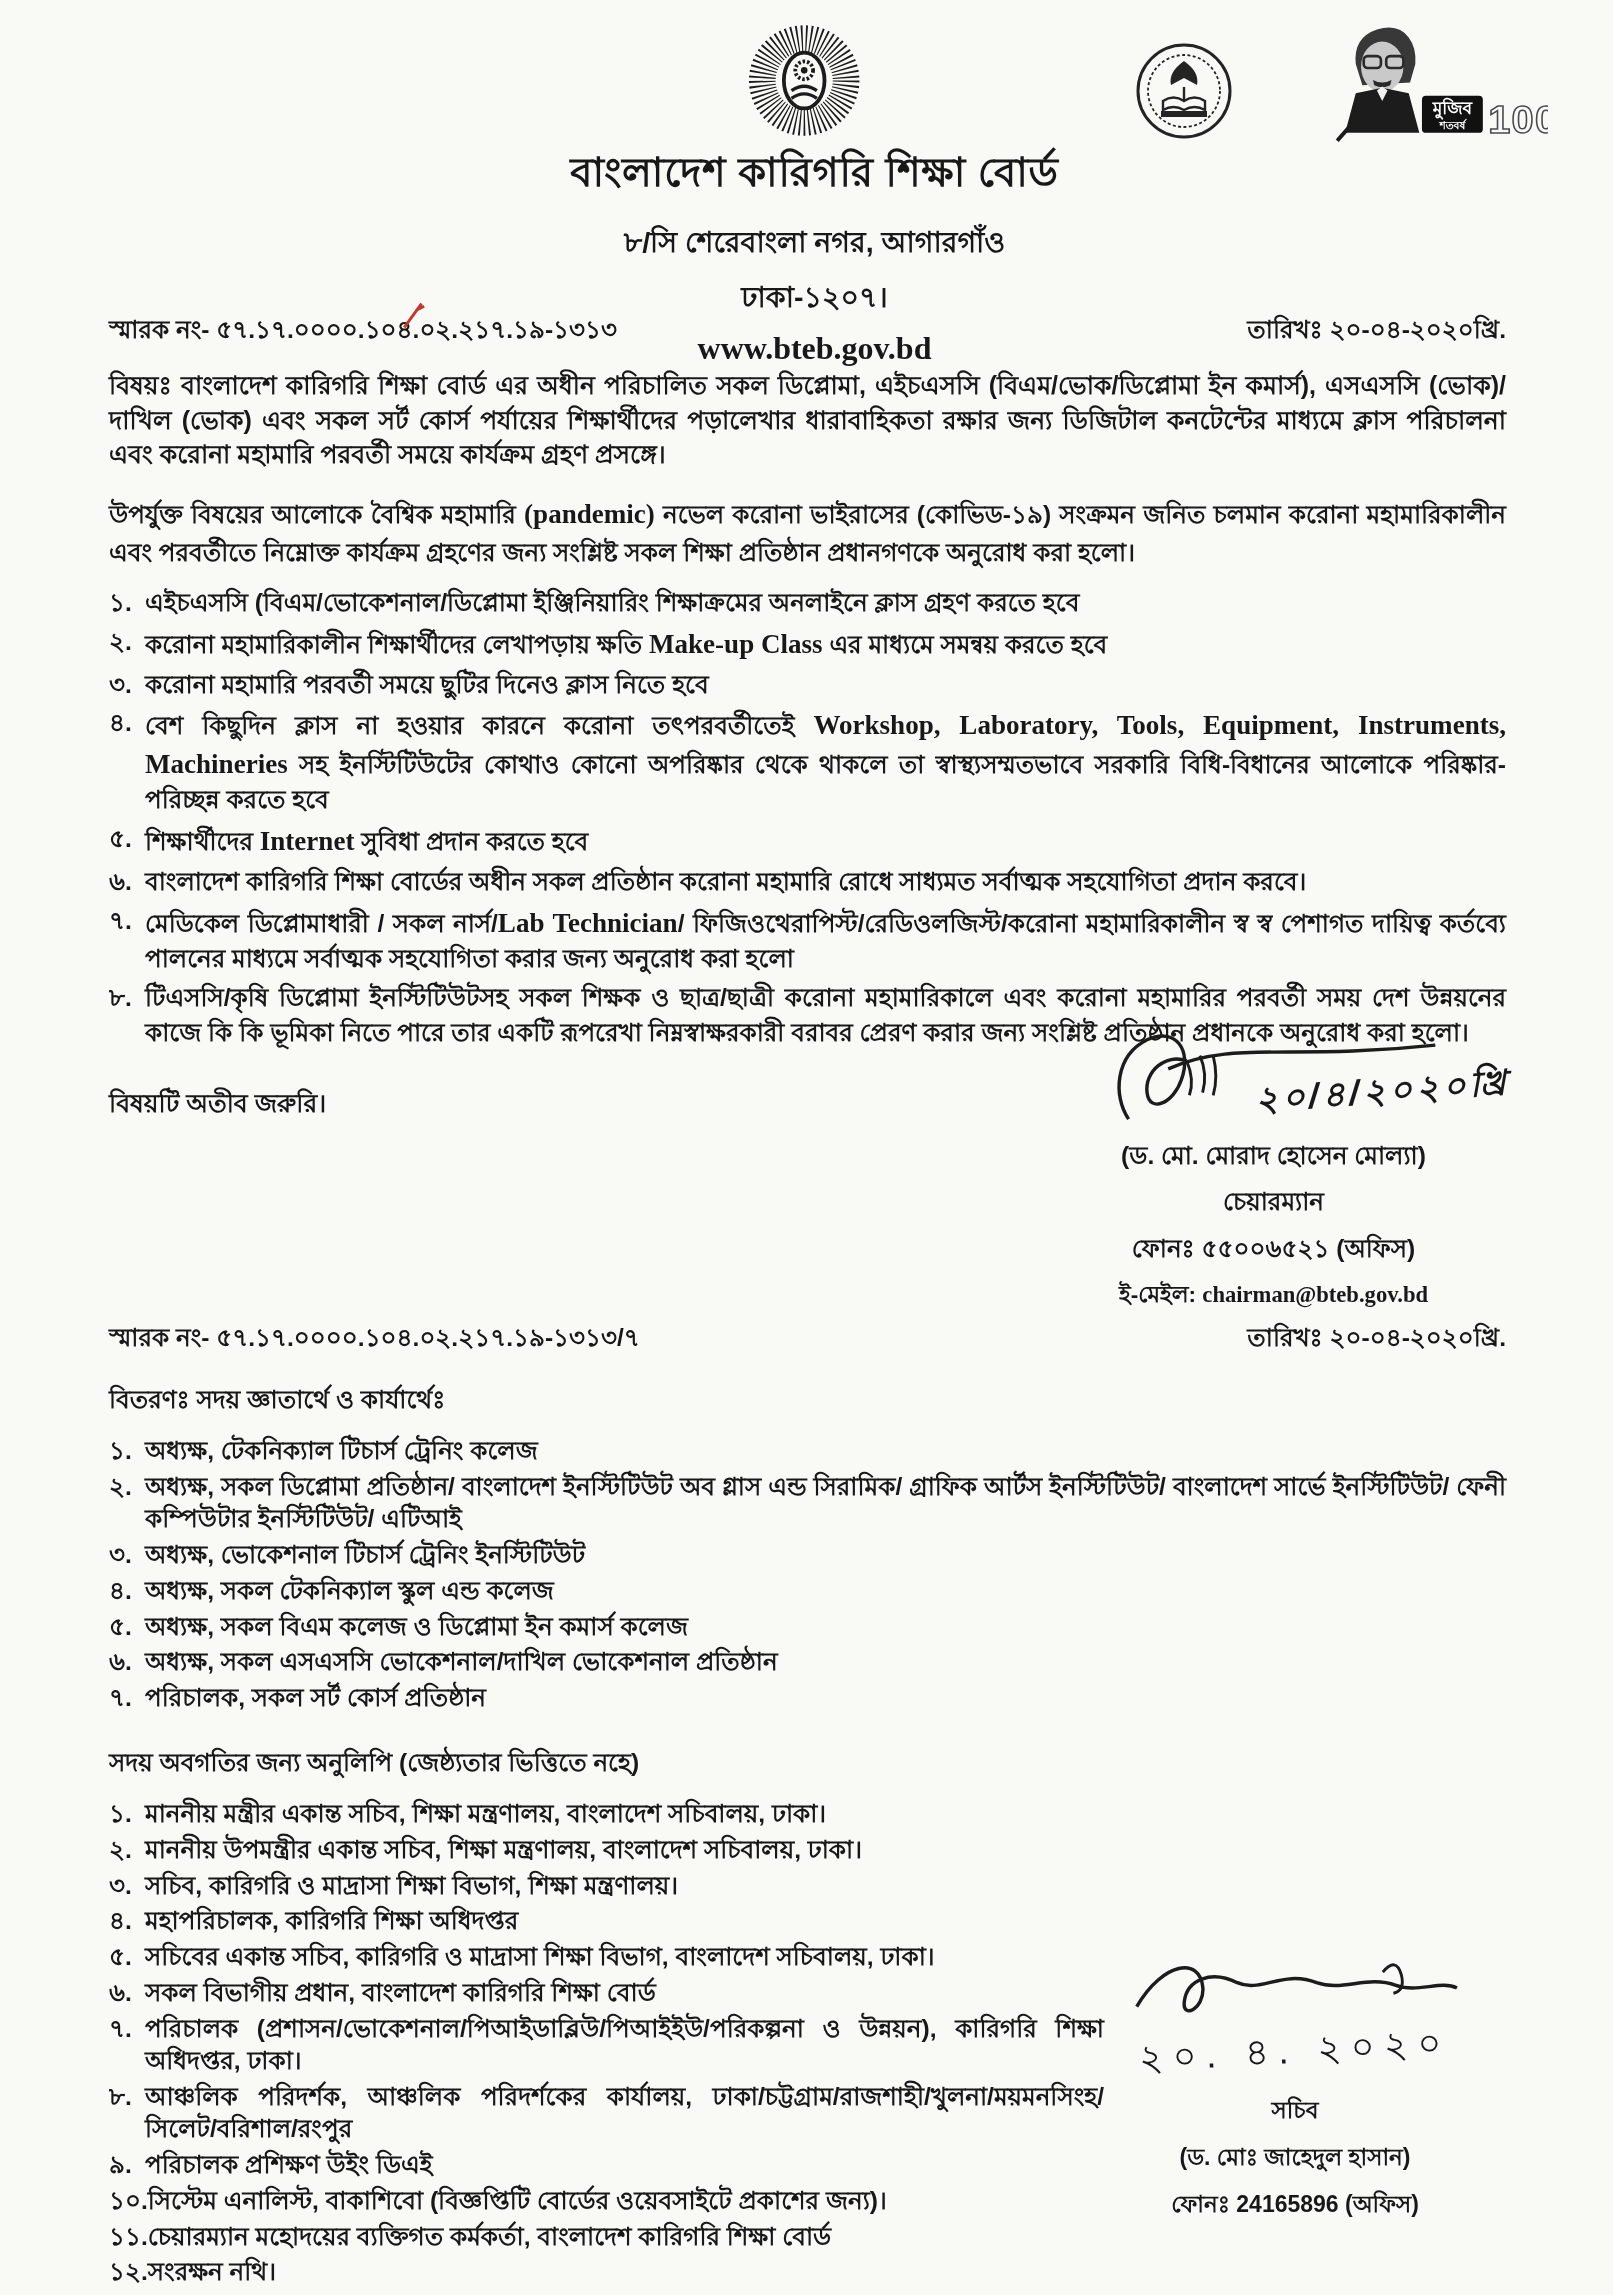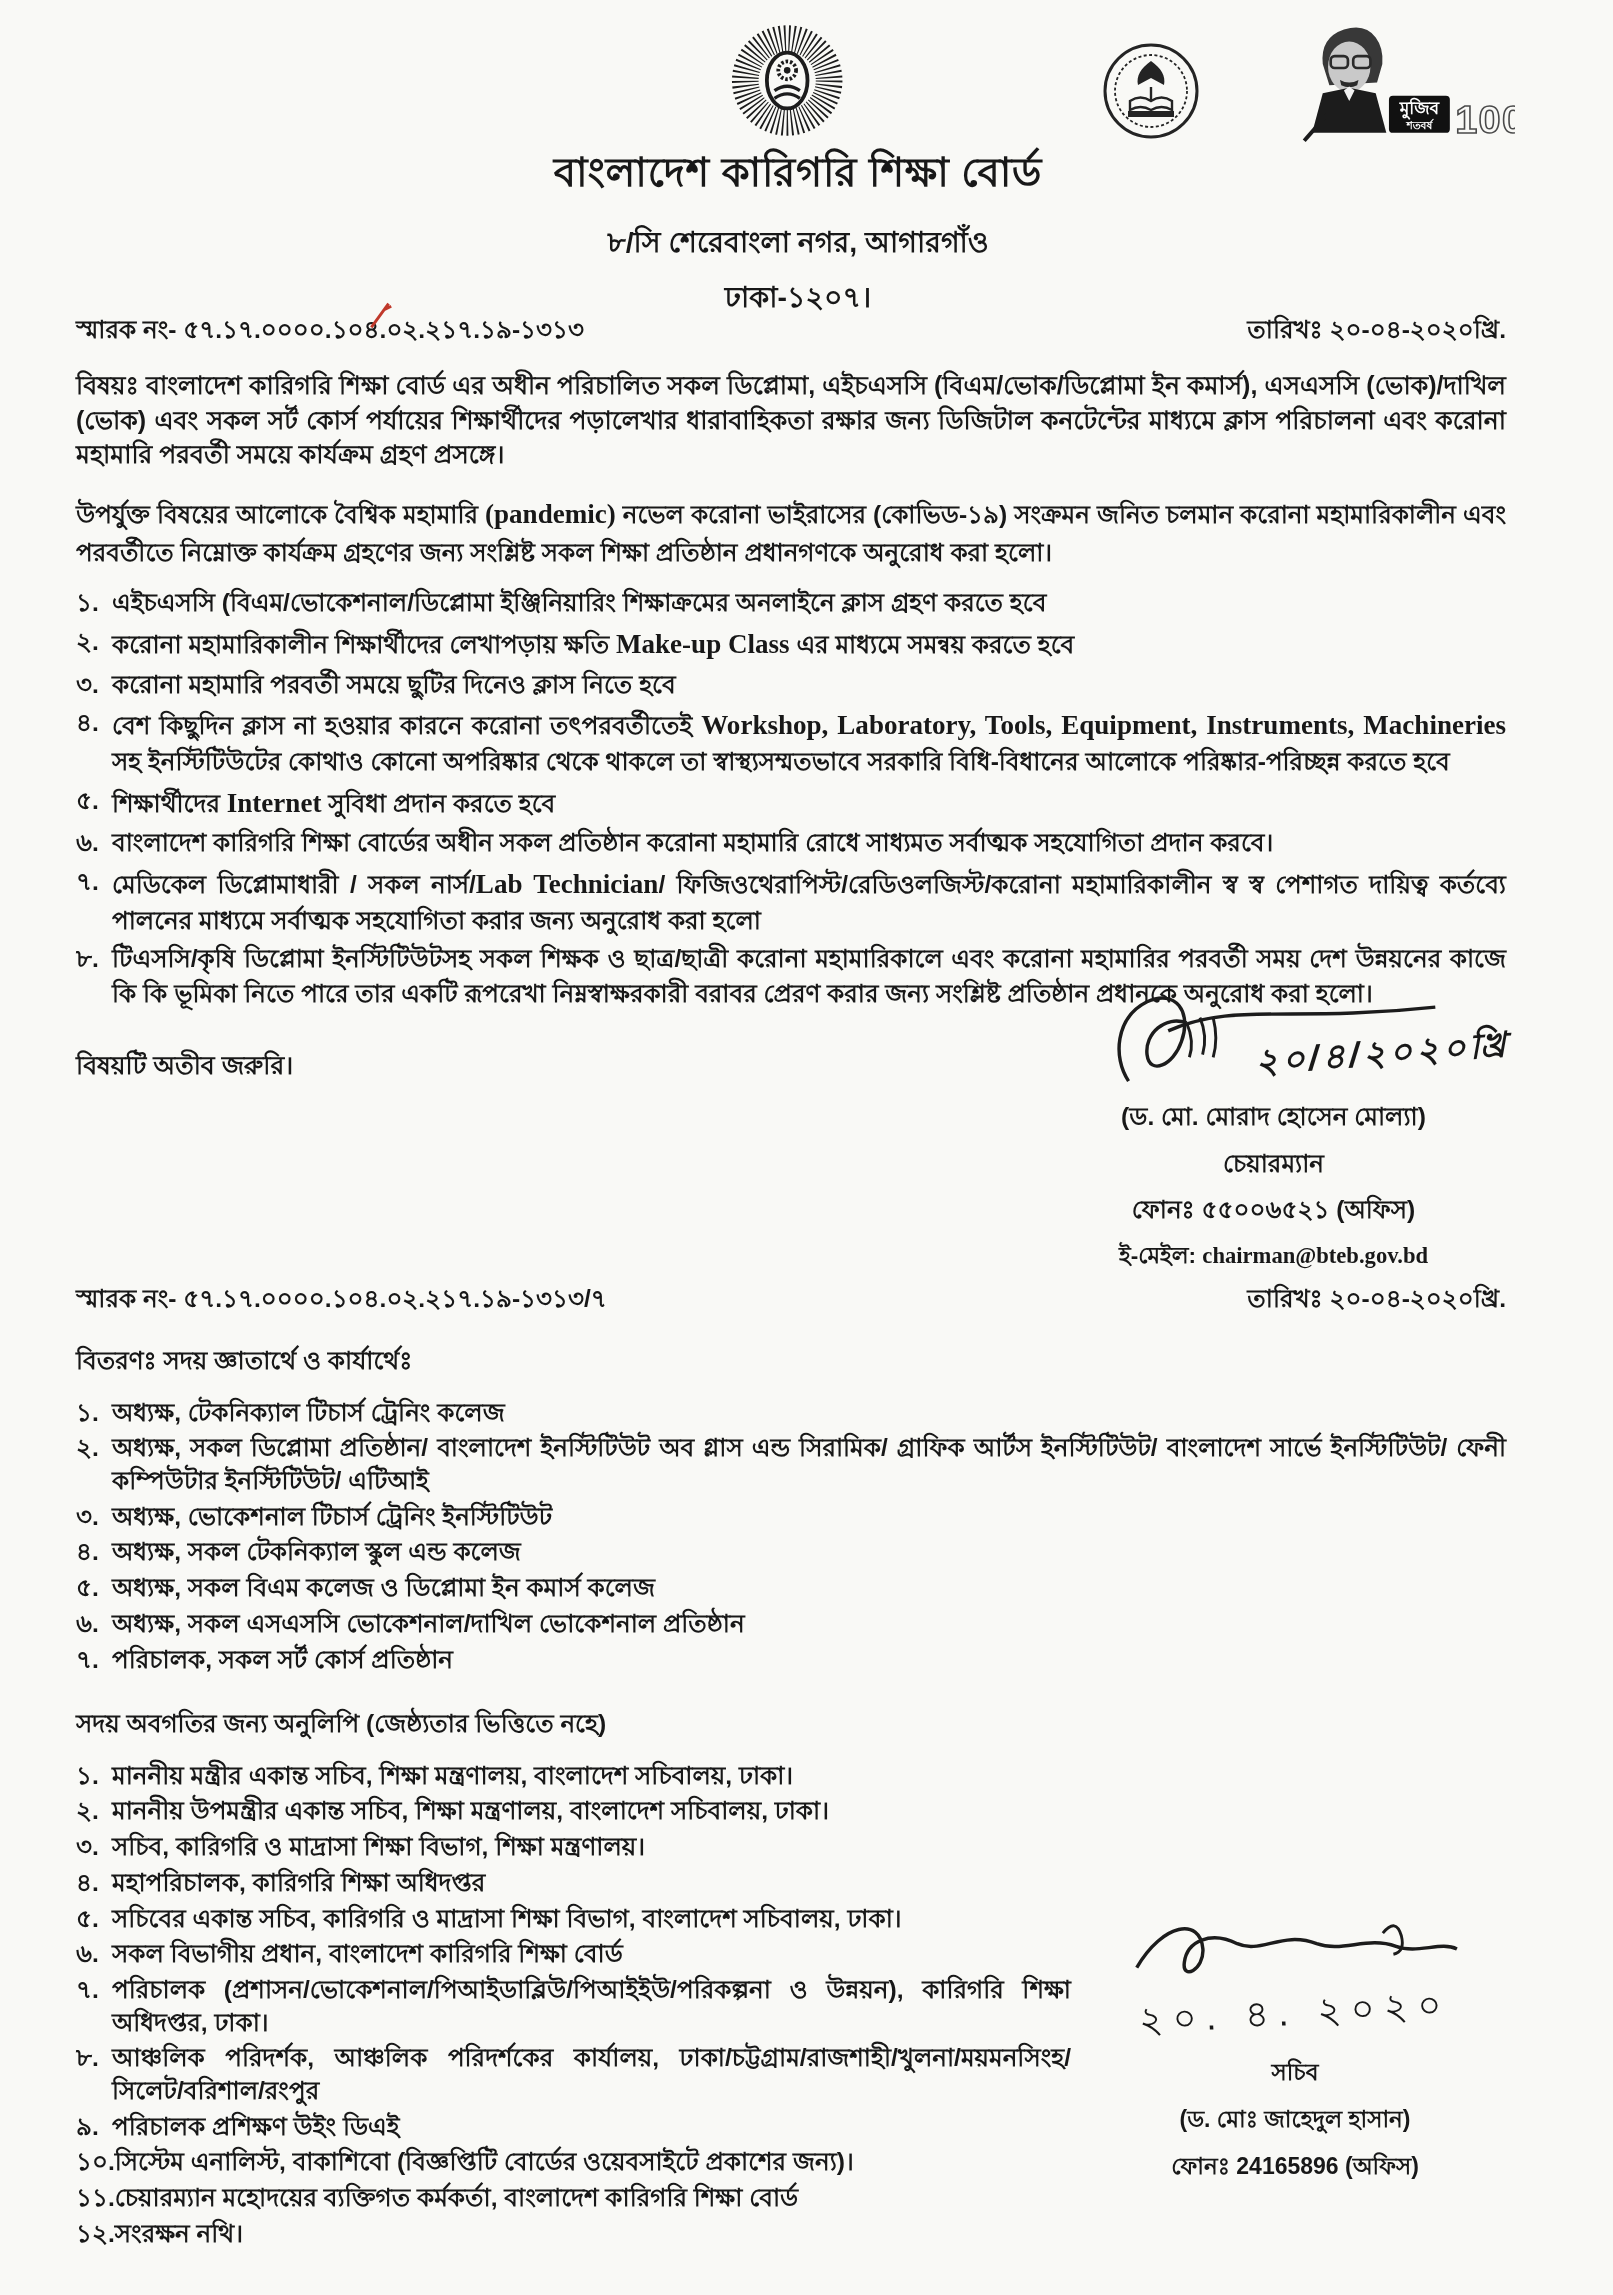--- a/index.html
+++ b/index.html
@@ -5,21 +5,21 @@
   * { margin:0; padding:0; box-sizing:border-box; }
   html,body { background:#e8e8e6; }
   .page {
     position:relative;
     width:1614px; height:2295px;
     margin:0 auto;
     background:#f9f9f6;
     color:#181818;
     font-family:"Liberation Sans","DejaVu Sans",sans-serif;
     font-weight:600;
-    padding:0 108px 0 76px;
+    padding:0 108px 0 109px;
     overflow:hidden;
   }
   .en { font-family:Liberation Serif, serif; font-weight:700; font-size:1.1em; }
   .bn { }
 
   
   .header { position:relative; height:311px; }
   .seal { position:absolute; left:50%; top:17px; transform:translateX(-53%); }
   .book-emblem { position:absolute; left:1025px; top:41px; }
   .mujib { position:absolute; left:1220px; top:18.6px; }
@@ -110,20 +110,21 @@
         <text x="93" y="72" fill="#fff" font-size="13" text-anchor="middle" font-weight="bold">মুজিব</text>
         <text x="93" y="83" fill="#fff" font-size="8" text-anchor="middle">শতবর্ষ</text>
         <text x="120" y="86" font-size="30" fill="none" stroke="#4a4a4a" stroke-width="1.2" font-weight="bold" letter-spacing="1">100</text>
       </svg>
     </div>
 
     <div class="head-col">
       <div class="org-name">বাংলাদেশ কারিগরি শিক্ষা বোর্ড</div>
       <div class="addr">৮/সি শেরেবাংলা নগর, আগারগাঁও</div>
       <div class="city">ঢাকা-১২০৭।</div>
+      <div class="website">www.bteb.gov.bd</div>
     </div>
   </div>
 
   <div class="memo-row">
     <span class="memo-no">
       <span>স্মারক নং- ৫৭.১৭.০০০০.১০৪.০২.২১৭.১৯-১৩১৩</span>
       <span class="red-check">
         <svg width="30.5" height="35" viewBox="0 0 23 26">
           <path d="M4 22 L17 4 M13 9 l6 -3" stroke="#c0392b" stroke-width="2.2" fill="none"></path>
         </svg>

